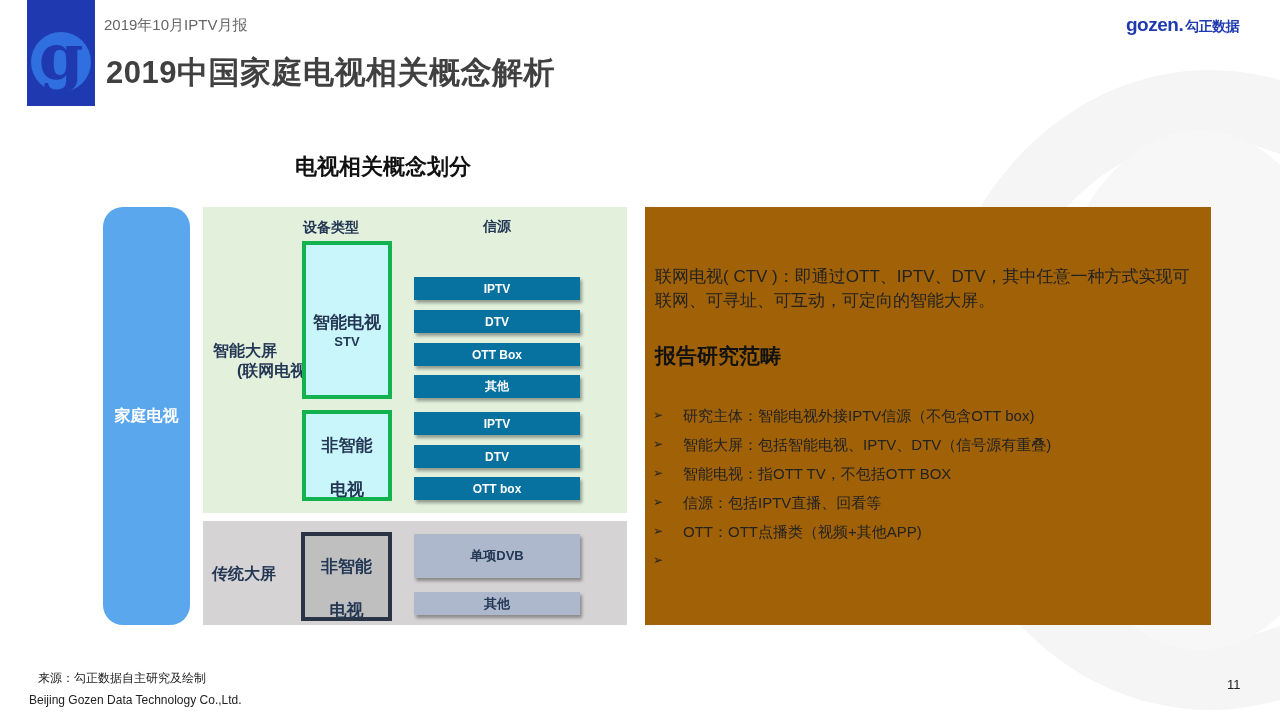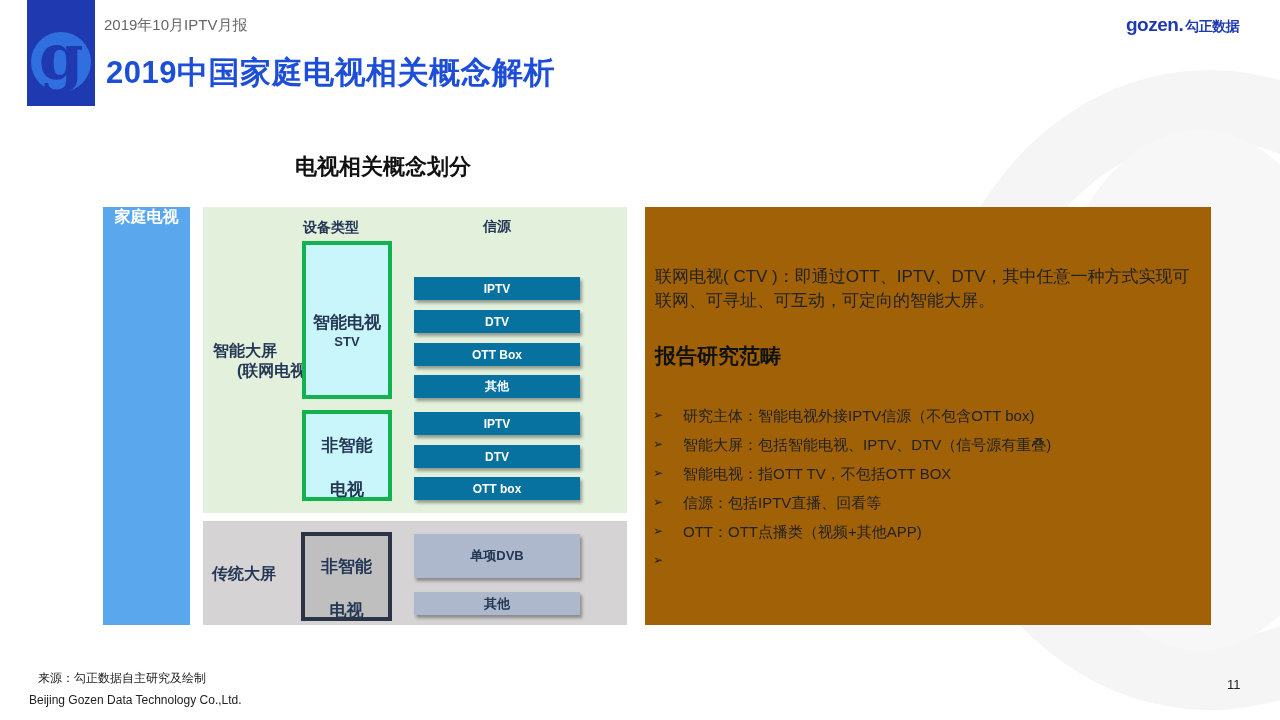--- a/index.html
+++ b/index.html
@@ -24,35 +24,35 @@
   }
   .logo-circle {
     position:absolute; left:4px; top:32px; width:60px; height:60px; border-radius:50%;
     background:#2f6fe0; color:#1f3ab0; font-family:"DejaVu Serif",serif; font-weight:bold;
     font-size:64px; line-height:50px; text-align:center;
   }
   .subtitle {
     position:absolute; left:104px; top:16px; font-size:15px; color:#666; z-index:2;
   }
   .title {
-    position:absolute; left:106px; top:52px; font-size:31px; font-weight:bold; color:#1d4ed8; z-index:2;
+    position:absolute; left:106px; top:52px; font-size:31px; font-weight:bold; color:#404040; z-index:2;
     letter-spacing:0.5px;
   }
   .brand {
     position:absolute; left:1126px; top:14px; font-size:19px; font-weight:bold; color:#1f3ab0; z-index:2;
     letter-spacing:-0.5px;
   }
   .brand .cn { font-size:14px; margin-left:2px; }
   .section-title {
     position:absolute; left:295px; top:152px; font-size:22px; font-weight:bold; color:#111; z-index:2;
   }
   .home-col {
     position:absolute; left:103px; top:207px; width:87px; height:418px; background:#5ba7ee;
-    display:flex; align-items:flex-start; justify-content:center; z-index:2;
-    color:#fff; font-weight:bold; font-size:16px;
+    display:flex; align-items:center; justify-content:center; z-index:2;
+    color:#fff; font-weight:bold; font-size:16px;border-radius:20px;
   }
   .smart-area {
     position:absolute; left:203px; top:207px; width:424px; height:306px; background:#e2f0dc; z-index:2;
   }
   .trad-area {
     position:absolute; left:203px; top:521px; width:424px; height:104px; background:#d5d3d3; z-index:2;
   }
   .hdr { position:absolute; font-size:14px; font-weight:bold; color:#243754; }
   .group-label { position:absolute; font-size:16px; font-weight:bold; color:#243754; line-height:20px; }
   .device-box {

